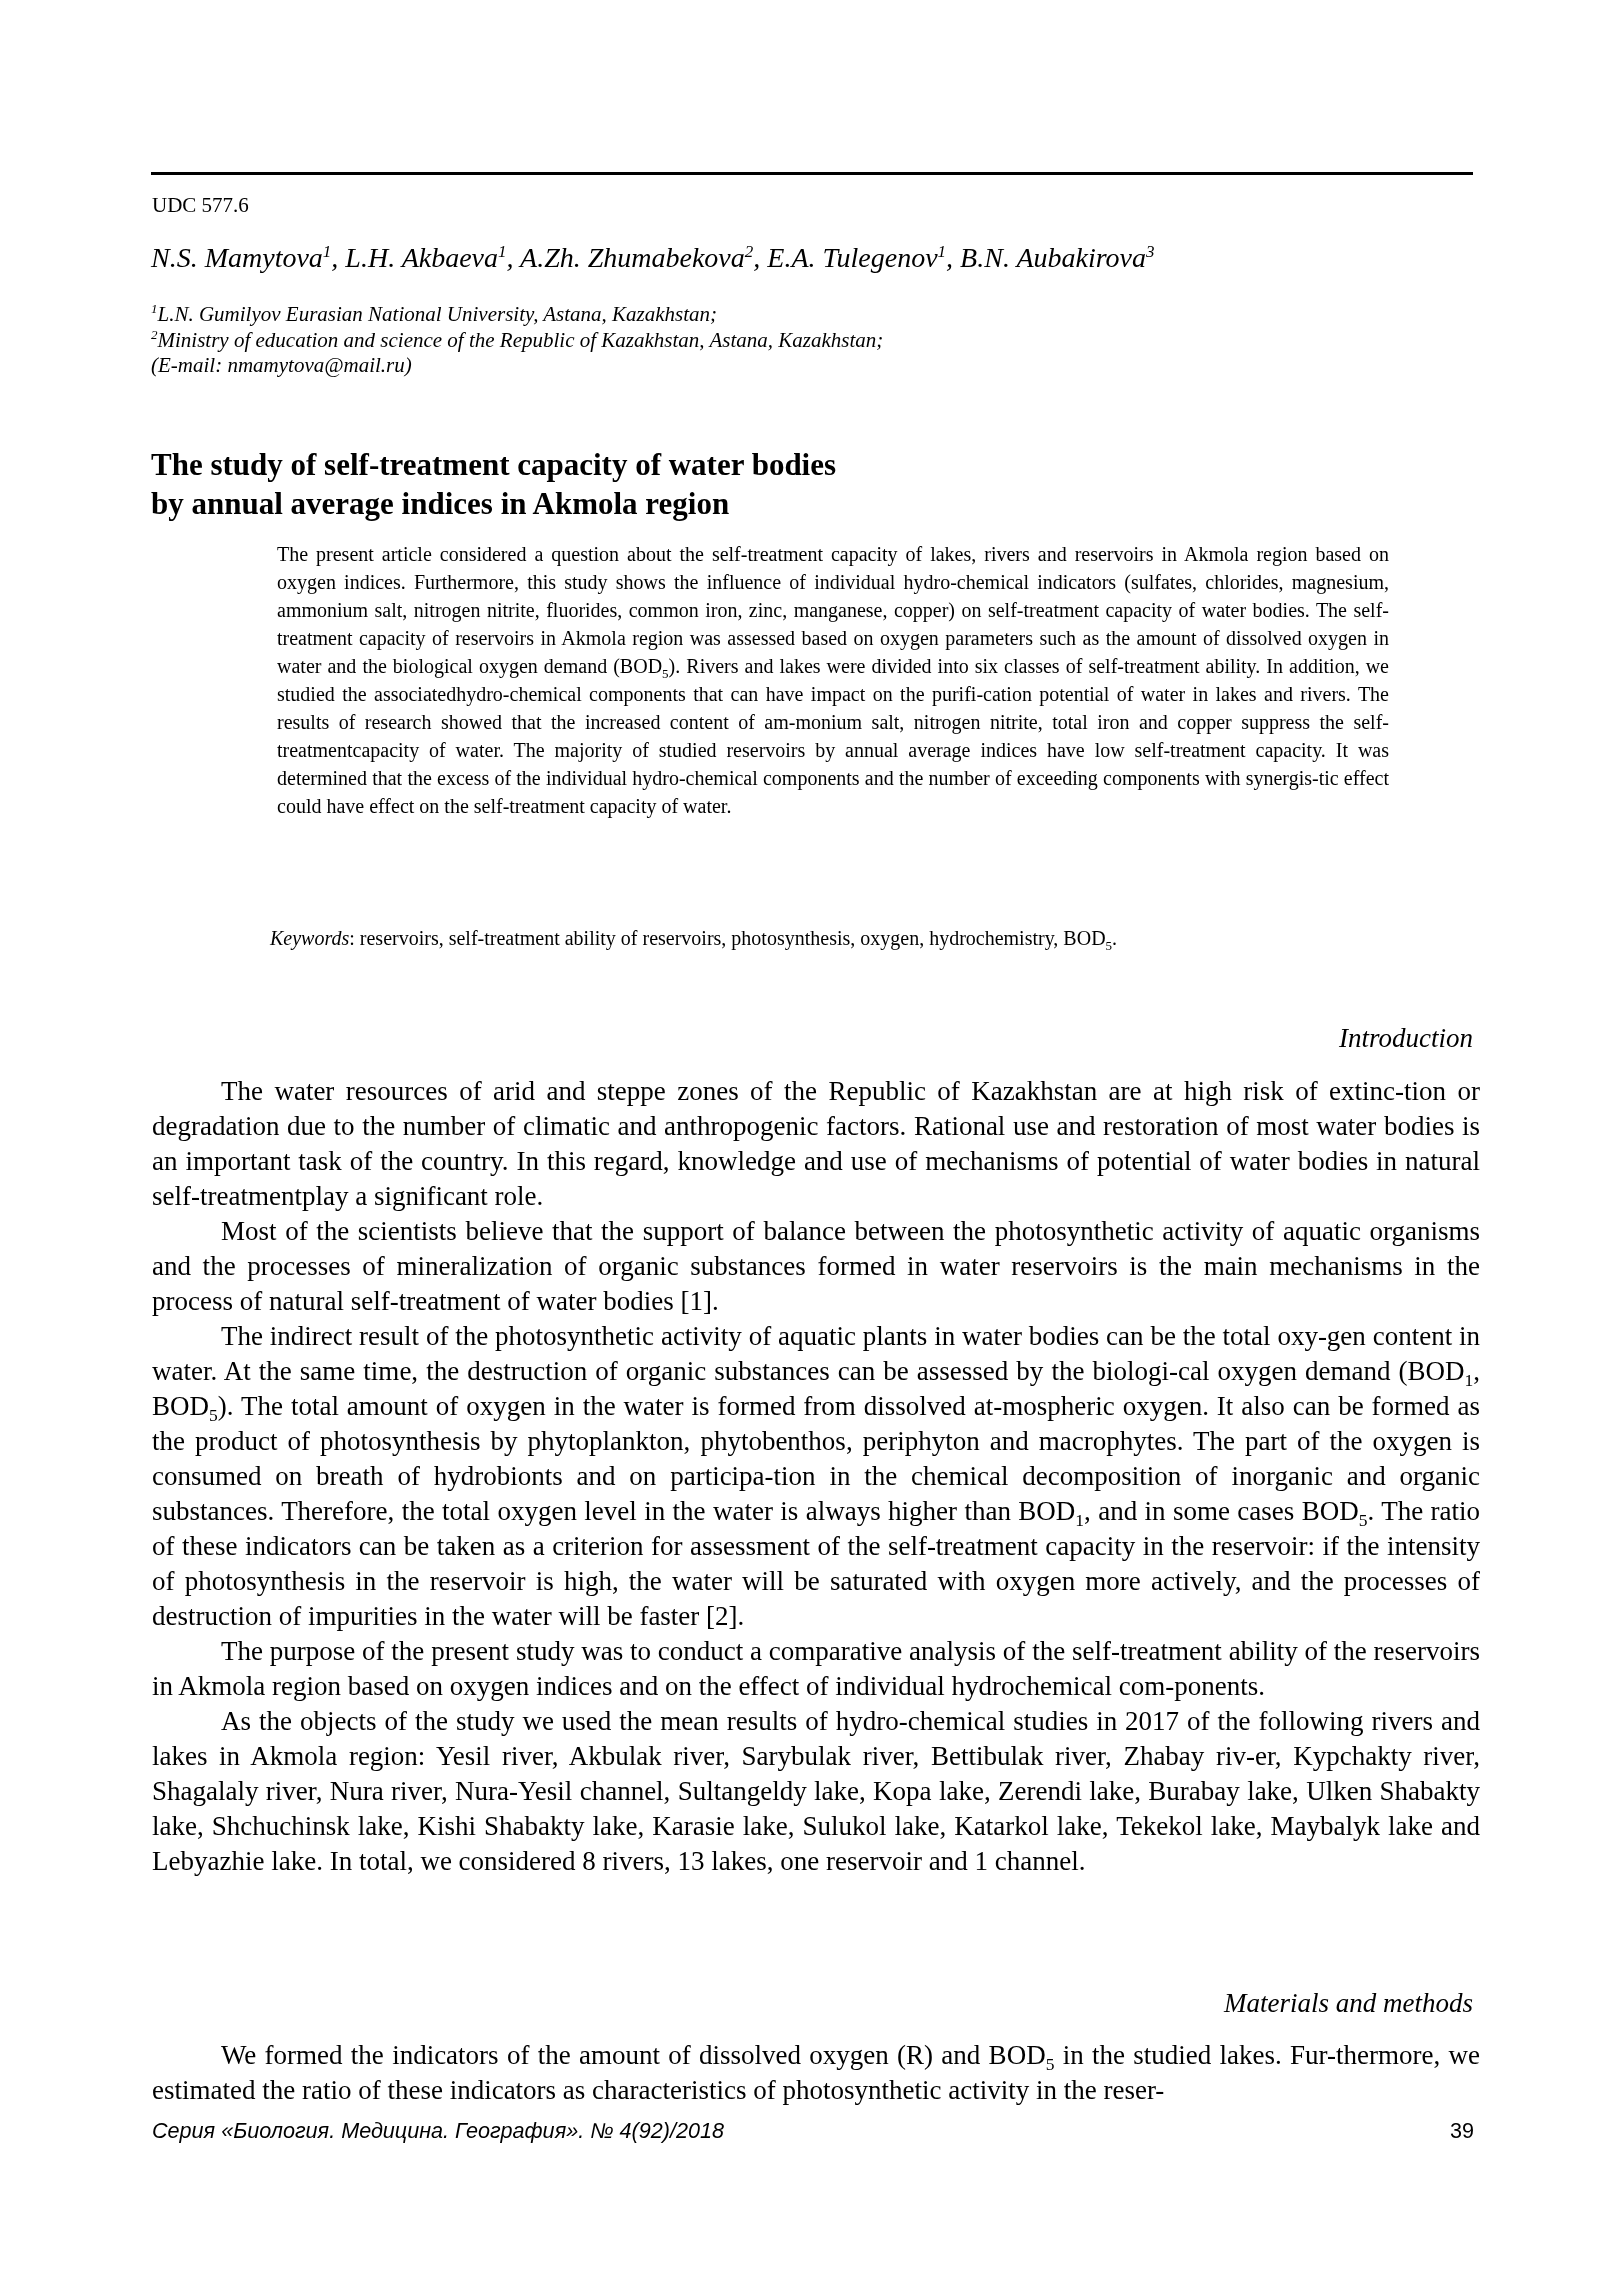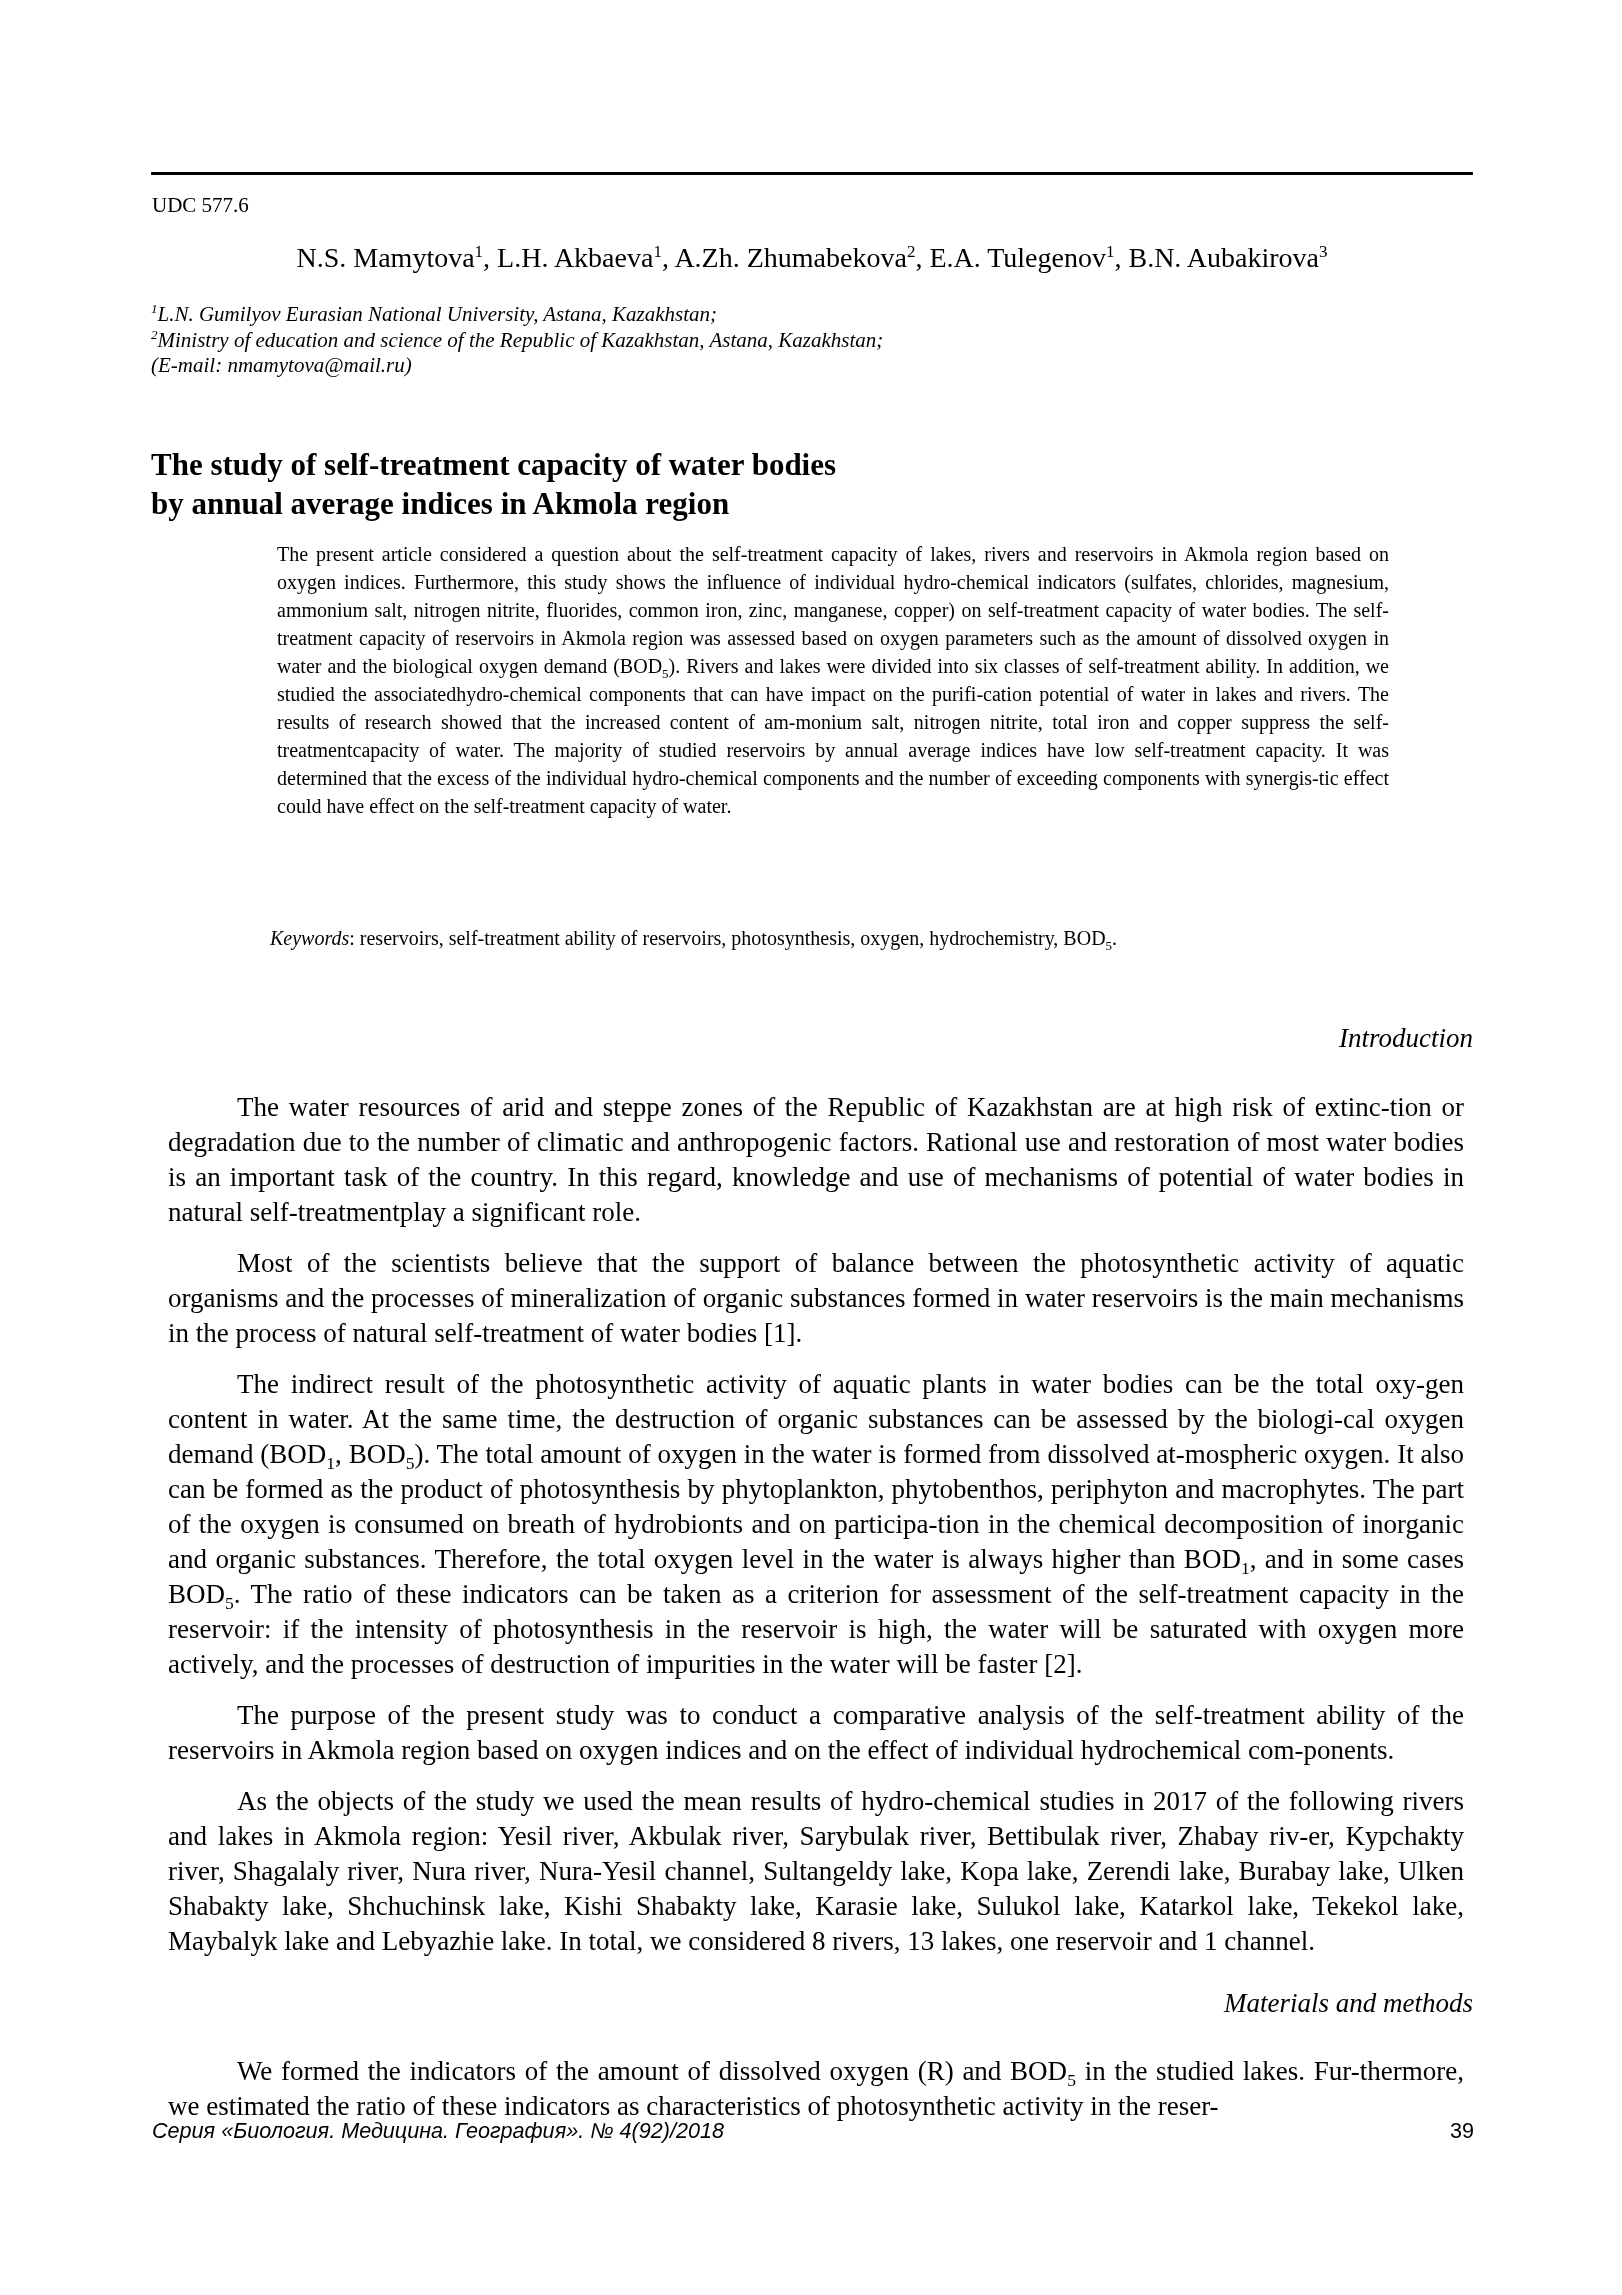--- a/index.html
+++ b/index.html
@@ -1,31 +1,31 @@
 <!DOCTYPE html>
 <html style="font-size:10.5px"><head>
 <meta charset="utf-8">
 <style>
   html, body { margin: 0; padding: 0; background: #ffffff; }
   body { width: 1623px; height: 2295px; position: relative; overflow: hidden; color: #000; font-family: "Liberation Serif", serif; }
   .rule { position: absolute; left: 151px; top: 172px; width: 1322px; height: 3.3px; background: #000; }
   .udc { position: absolute; left: 152px; top: 193px; font-size: 21px; }
-  .authors { position: absolute; left: 151px; width: 1322px; top: 242px; text-align: center; font-size: 28px; }
+  .authors { position: absolute; left: 151px; width: 1322px; top: 242px; font-size: 28px; font-style: italic; }
   .authors sup { font-size: 17px; vertical-align: super; line-height: 0; }
   .affils { position: absolute; left: 151px; width: 1322px; top: 302px; text-align: left; font-size: 21px; font-style: italic; line-height: 25.5px; }
   .affils sup { font-size: 13px; vertical-align: super; line-height: 0; }
   .title { position: absolute; left: 151px; width: 1322px; top: 445px; text-align: left; font-size: 31px; font-weight: bold; line-height: 39px; }
   .abstract { position: absolute; left: 270px; width: 1112px; top: 540px; font-size: 20px; line-height: 28px; text-align: justify; margin-left: 7px; }
   .keywords { position: absolute; left: 270px; width: 1112px; top: 924px; font-size: 20px; line-height: 28px; }
   .keywords .kw-label { font-style: italic; margin-top: 38px; }
   .section-head { position: absolute; left: 151px; width: 1322px; text-align: right; font-size: 27px; font-style: italic; }
   .intro-head { top: 1023px; }
   .methods-head { top: 1988px; }
   .body-block { position: absolute; left: 152px; width: 1328px; font-size: 27px; line-height: 35px; text-align: justify; }
-  .body-block p { margin: 16px; text-indent: 69px; }
+  .body-block p { margin: 0; text-indent: 69px; }
   .intro-body { top: 1074px; }
   .methods-body { top: 2038px; }
   sub { font-size: 0.65em; vertical-align: sub; line-height: 0; }
   .footer-left { position: absolute; left: 152px; top: 2118px; font-family: "Liberation Sans", sans-serif; font-size: 21.6px; font-style: italic; }
   .footer-right { position: absolute; right: 149px; top: 2118px; font-family: "Liberation Sans", sans-serif; font-size: 21.6px; }
 </style>
 </head>
 <body>
 
 <div class="rule"></div>

